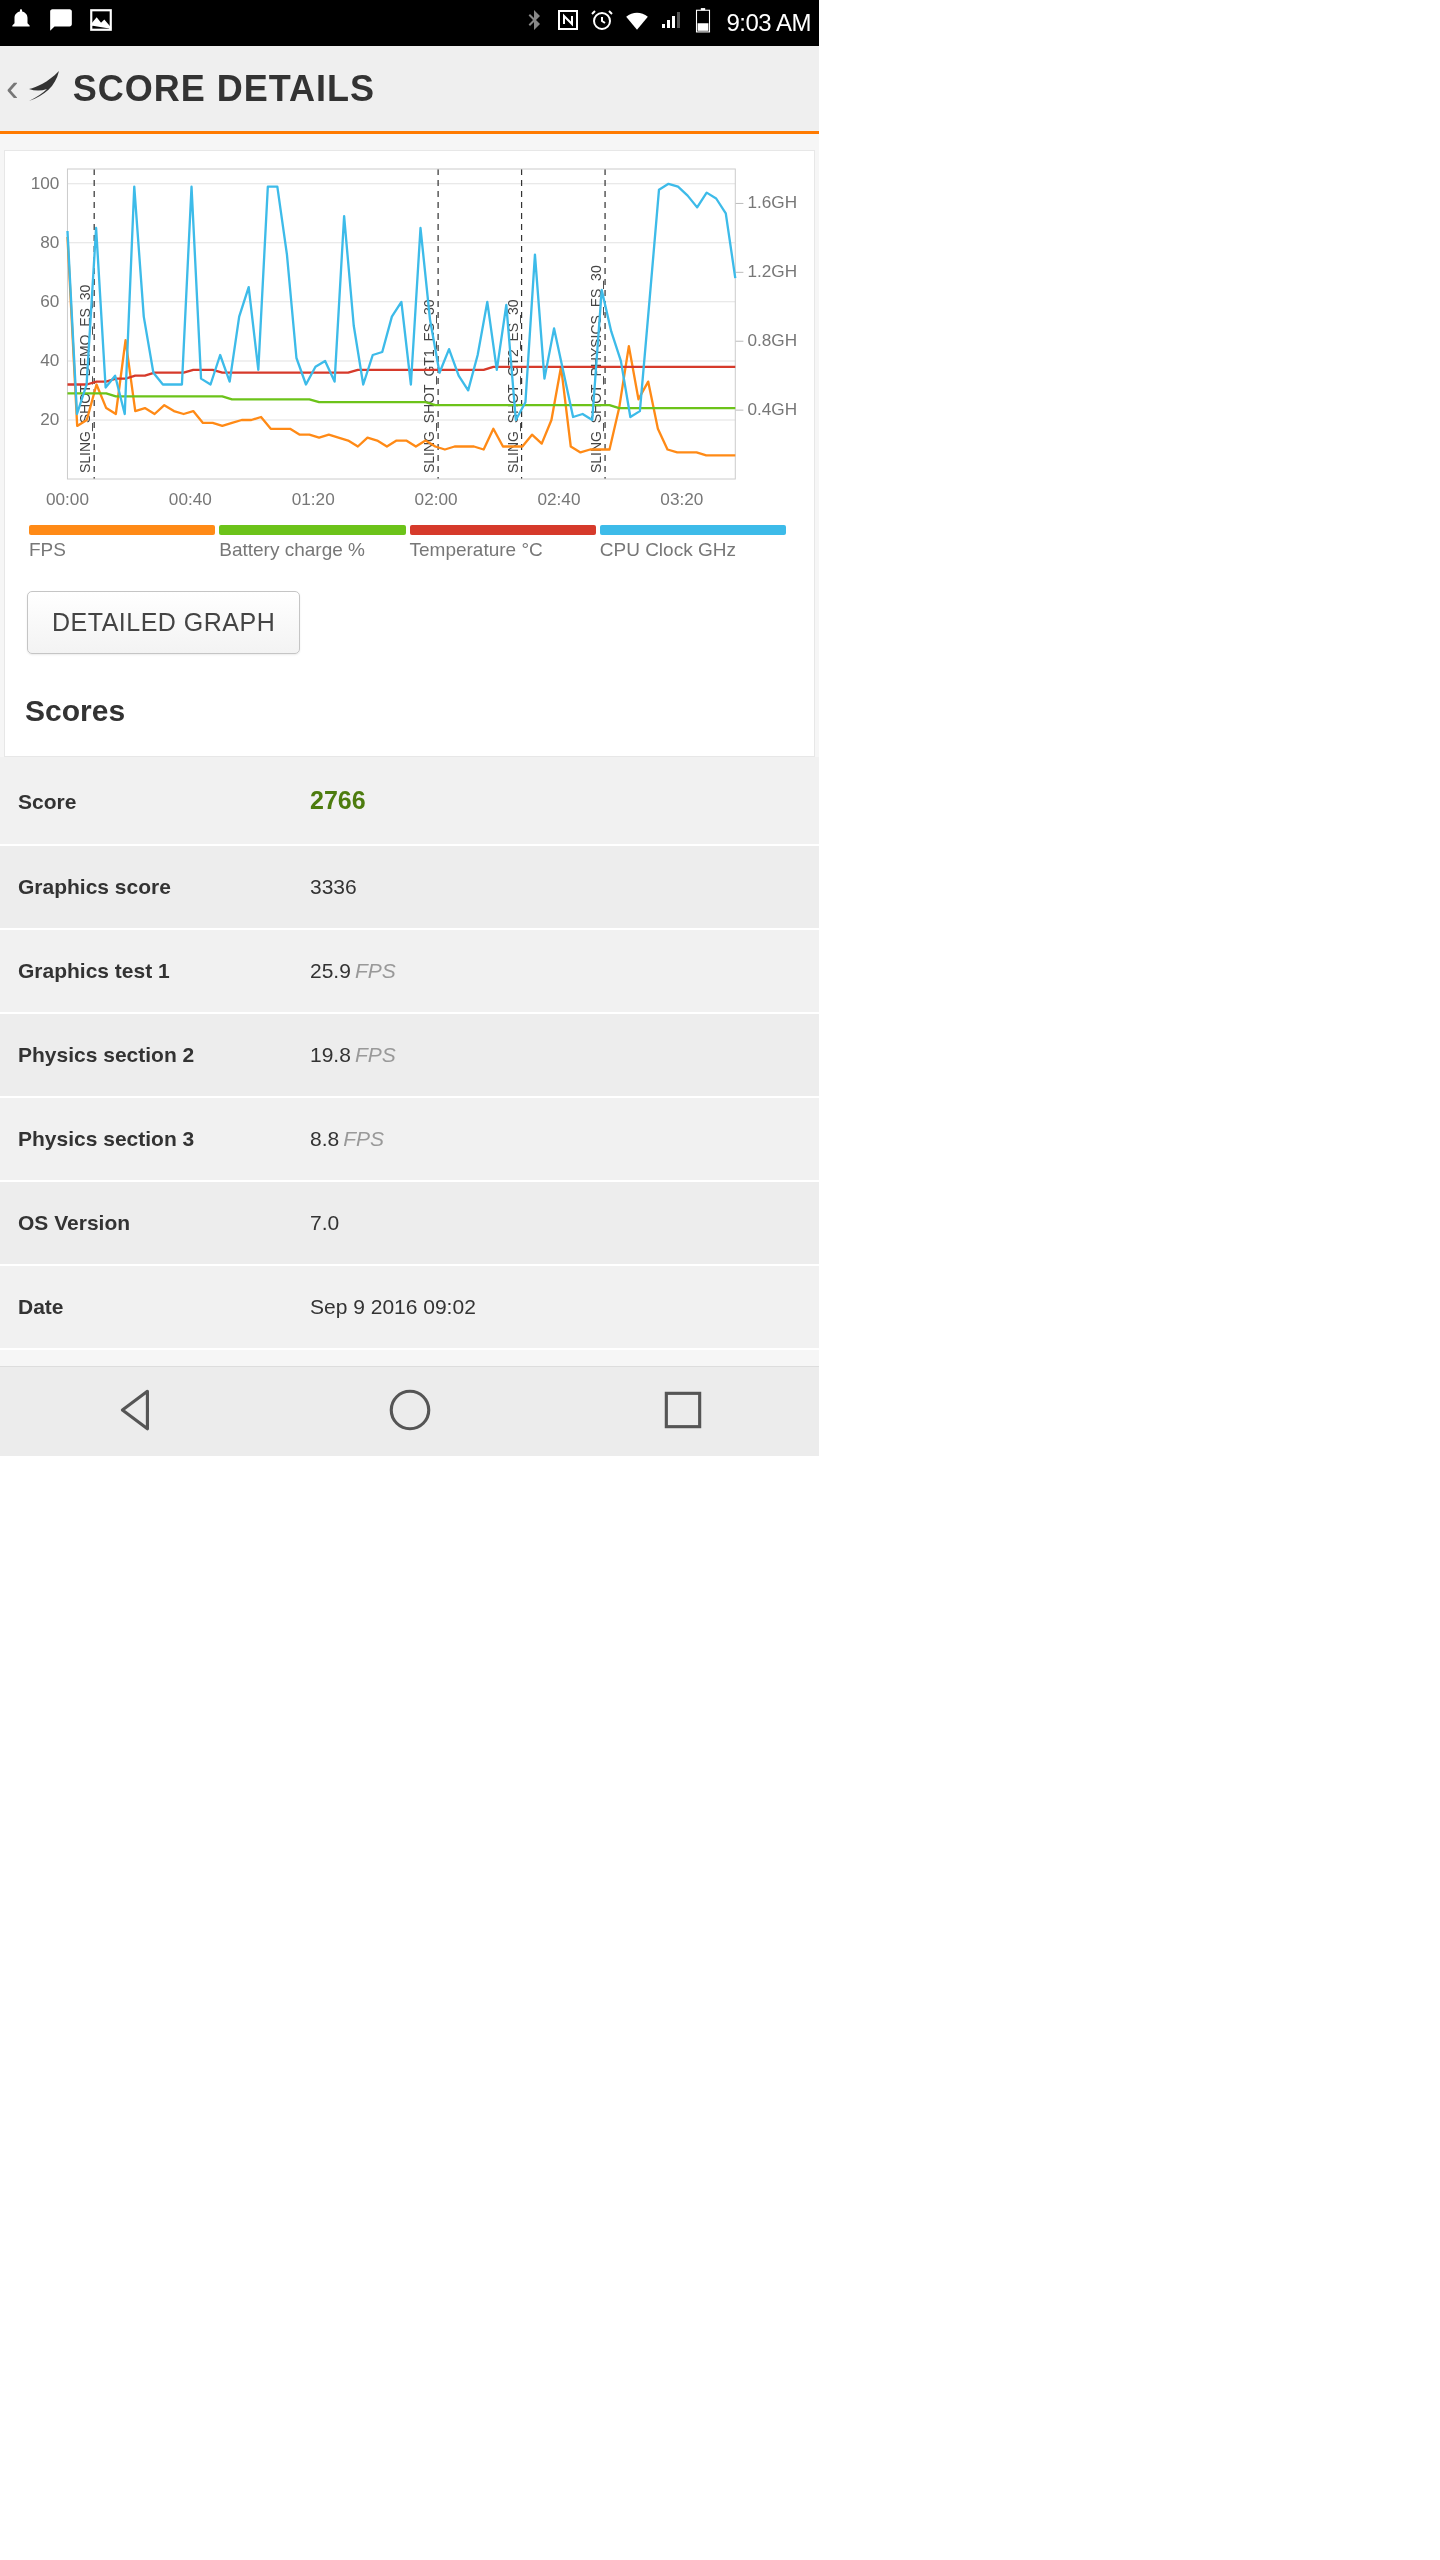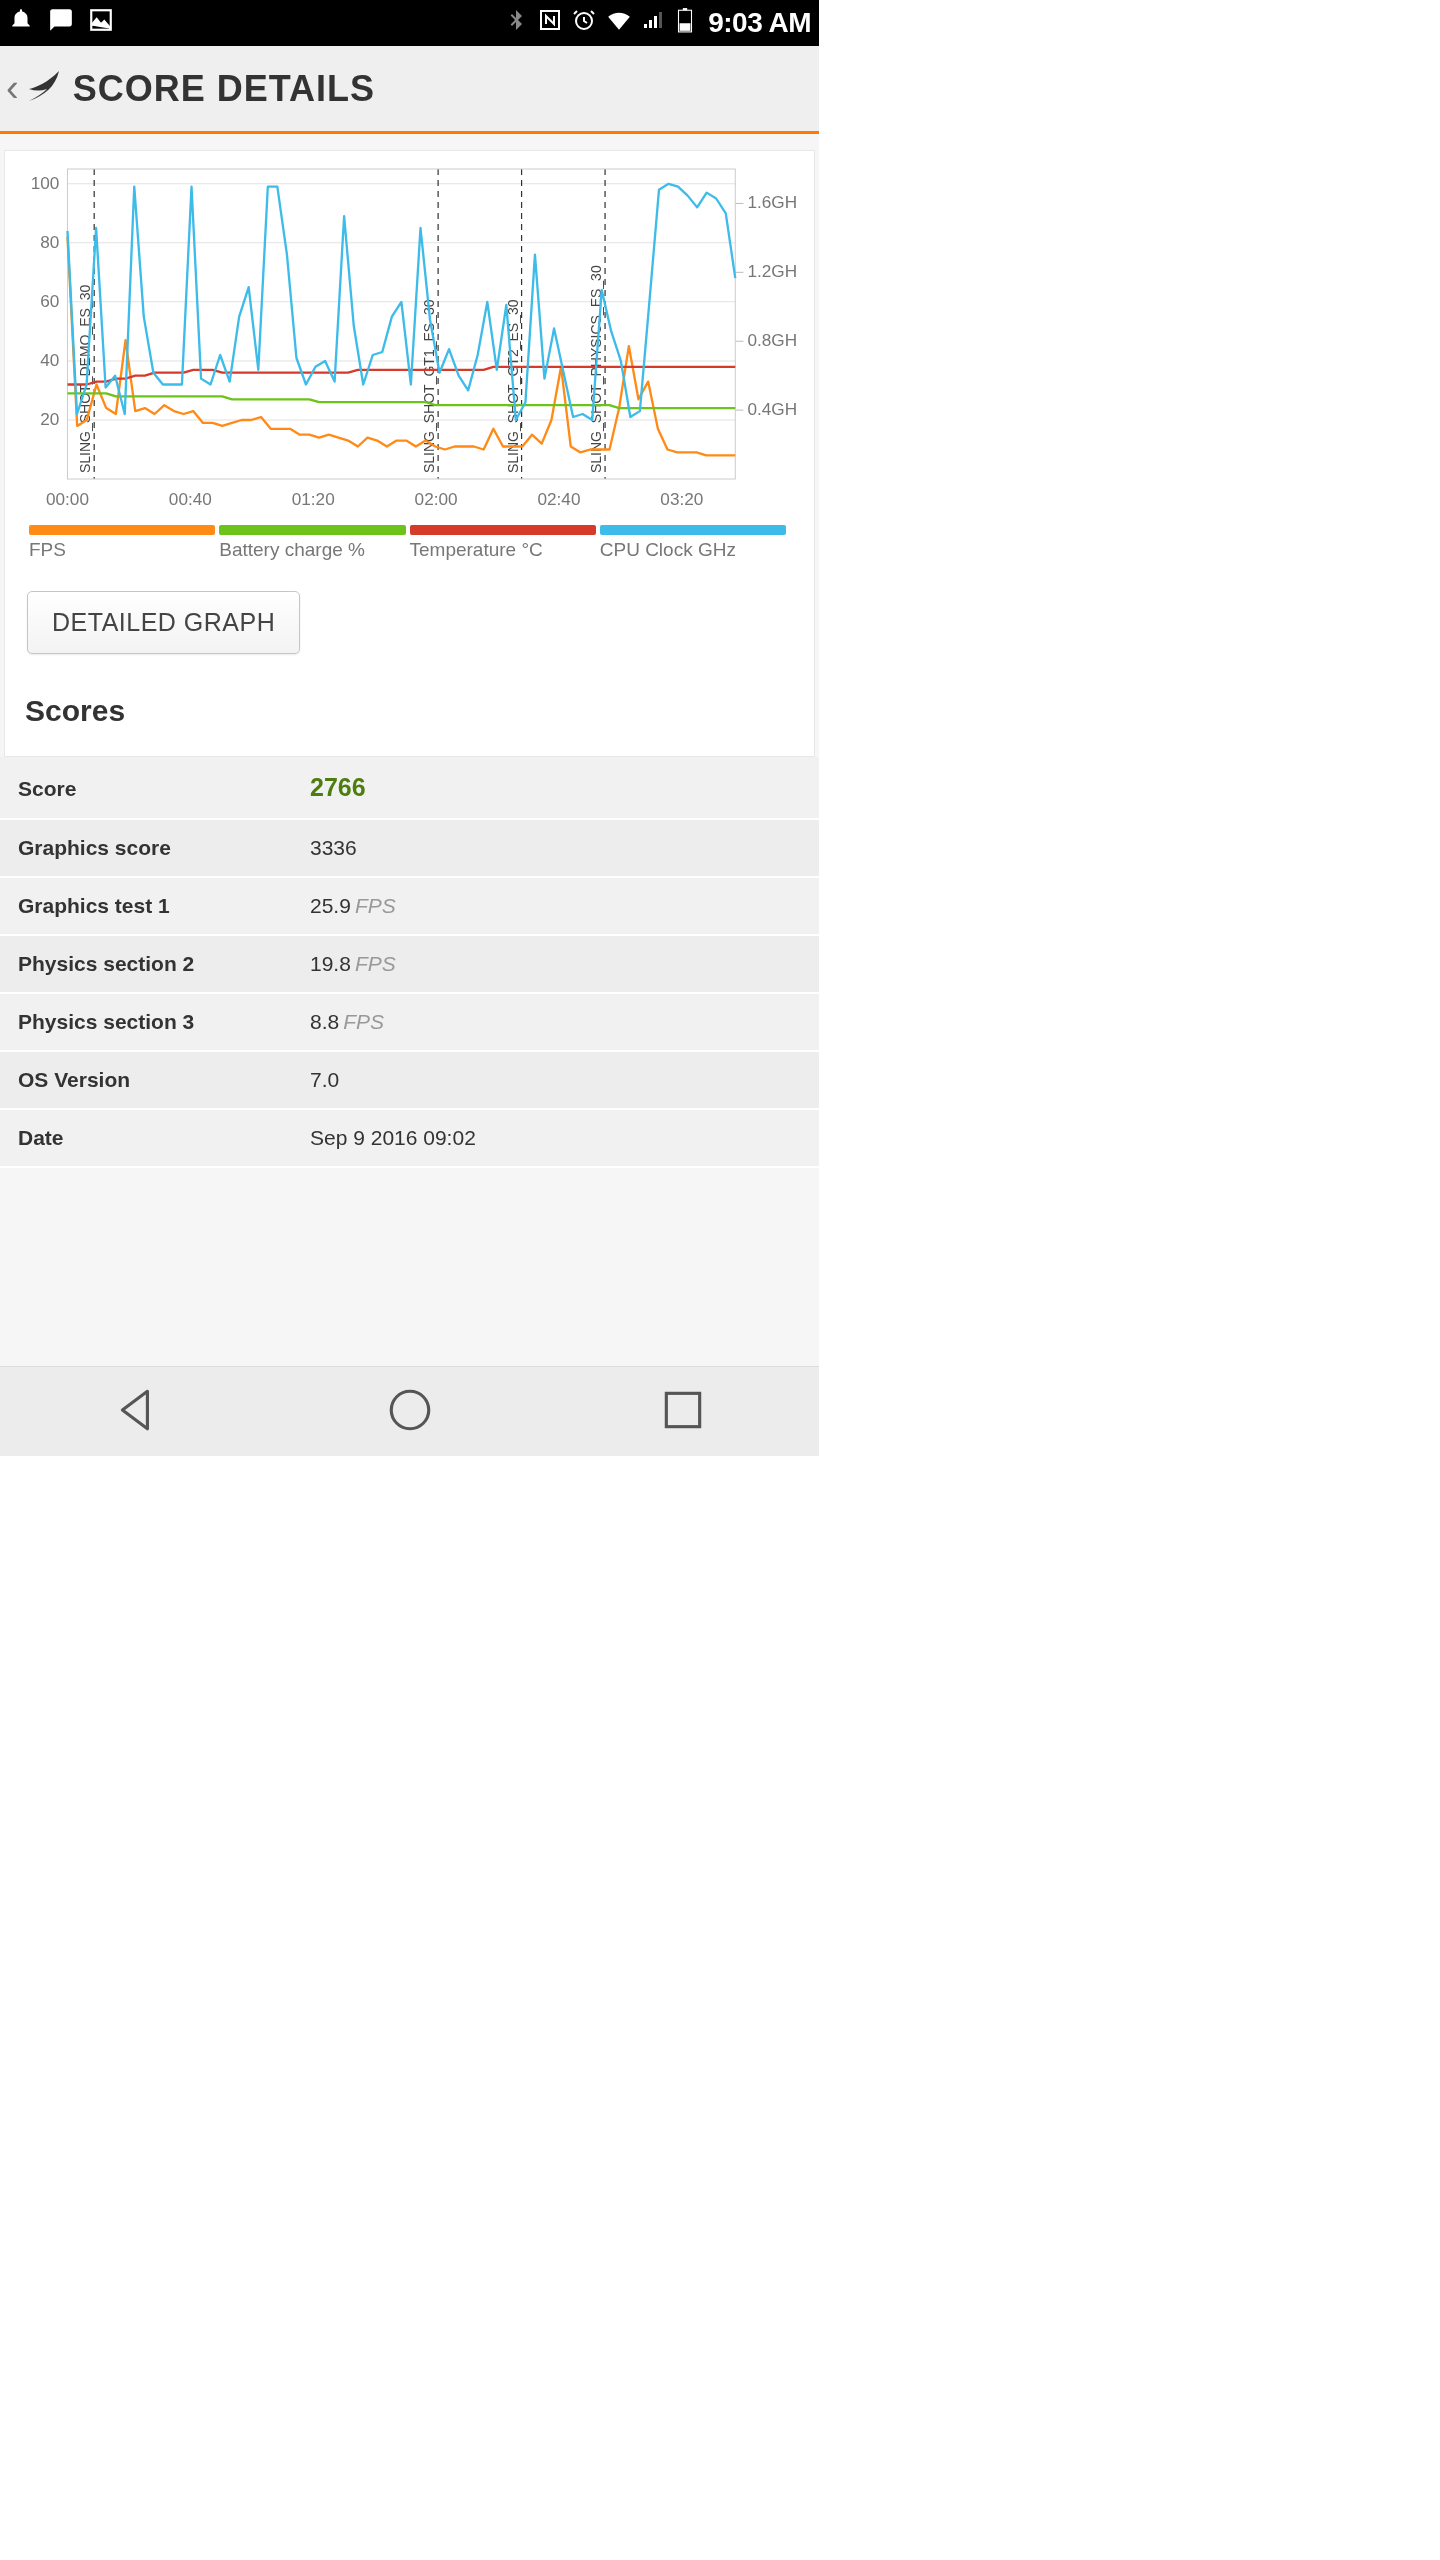--- a/index.html
+++ b/index.html
@@ -1,40 +1,40 @@
 <!DOCTYPE html>
 <html><head>
 <meta charset="utf-8">
 <style>
   * { box-sizing: border-box; margin: 0; padding: 0; }
   html, body { width: 819px; height: 1456px; font-family: -apple-system, "Helvetica Neue", Arial, sans-serif; background: #fff; overflow: hidden; }
   
   .status-bar { height: 46px; background: #000; color: #fff; display: flex; align-items: center; padding: 0 8px; font-size: 24px; }
   .status-left { display: flex; gap: 14px; align-items: center; }
   .status-right { margin-left: auto; display: flex; gap: 10px; align-items: center; }
-  .status-right .clock-text { font-size: 28px; letter-spacing: -.5px; margin-left: 4px; font-weight: 700; }
+  .status-right .clock-text { font-size: 24px; letter-spacing: -.5px; margin-left: 4px; font-weight: 400; }
   .si { display:inline-block; }
   
   .app-header { height: 88px; background: #efefef; border-bottom: 3px solid #ff7a00; display:flex; align-items:center; padding-left:6px; }
   .back-chevron { font-size: 38px; color:#777; margin-right:4px; }
   .app-logo { width:42px; height:42px; margin-right:8px; display:flex; align-items:center; justify-content:center; }
   .app-title { font-size: 36px; font-weight:600; color:#333; letter-spacing:1px; }
   
   .content { height: calc(1456px - 46px - 88px - 90px); overflow-y:auto; background:#f6f6f6; padding-top:12px;}
   .card { background:#fff; margin:4px 4px 0; border:1px solid #e7e7e7; padding:8px 0 14px; }
   .chart-wrap { position:relative; margin:0 18px 0 22px; height:360px; }
   svg.chart { width:100%; height:100%; display:block; }
   .legend { display:flex; padding:6px 24px 4px; gap:0; }
   .legend-item { flex:1; }
   .legend-swatch { height:10px; width:98%; border-radius:2px; margin-bottom:4px; }
   .legend-label { font-size:19px; color:#777; }
   .detailed-btn { margin:26px 8px 10px 22px; padding:16px 24px; border:1px solid #c5c5c5; border-radius:5px; background:linear-gradient(#fff,#f3f3f3); font-size:25px; font-weight:500; color:#444; letter-spacing:.5px; box-shadow:0 1px 2px rgba(0,0,0,.08); cursor:pointer;text-align:center; }
   .scores-title { font-size:30px; font-weight:700; color:#333; margin:30px 0 14px 20px; }
   .scores-table { width:100%; }
-  .score-row { display:flex; padding:16px 18px; border-bottom:2px solid #fff; background:#f1f1f1; align-items:baseline; }
+  .score-row { display:flex; padding:29px 18px; border-bottom:2px solid #fff; background:#f1f1f1; align-items:baseline; }
   .score-row:nth-child(even){ background:#ededed; }
   .score-label { flex:0 0 292px; font-size:21px; font-weight:700; color:#333; }
   .score-val { font-size:21px; color:#333; }
   .score-val .unit { color:#999; font-style:italic; margin-left:4px; }
   .score-val.primary { color:#4d7c0f; font-size:25px; font-weight:700; }
   
   .navbar { height:90px; background:#ececec; display:flex; align-items:center; justify-content:space-around; border-top:1px solid #ddd; }
   .nav-btn svg { width:50px; height:50px; }
   
   .axis-tick { font-size:17px; fill:#777; }

